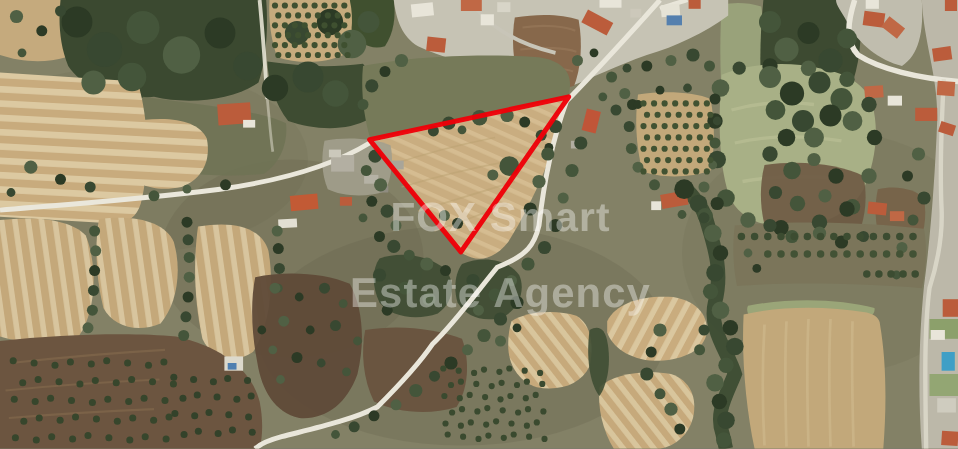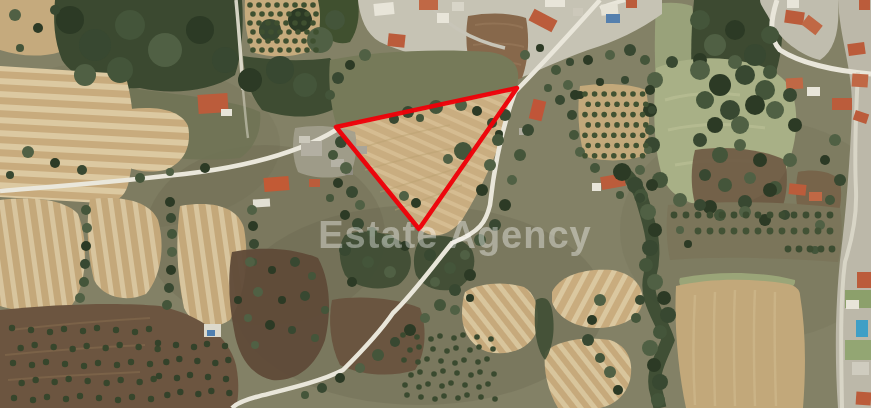--- a/index.html
+++ b/index.html
@@ -627,14 +627,15 @@
         <circle cx="788" cy="249" r="3.4" fill="#3c4c31"></circle>
         <circle cx="799" cy="249" r="3.4" fill="#3c4c31"></circle>
         <circle cx="810" cy="249" r="3.4" fill="#3c4c31"></circle>
         <circle cx="821" cy="249" r="3.4" fill="#3c4c31"></circle>
         <circle cx="832" cy="249" r="3.4" fill="#3c4c31"></circle>
       </g>
 
   <polygon fill="none" stroke-linejoin="round" opacity=".96" points="336,127 517,88 419,229" stroke="#ee0008" stroke-width="4.5"></polygon>
 </svg>
 
-<div class="wm" id="wm2" style="color: rgb(255, 255, 255); opacity: 0.38;">Estate Agency</div>
+<div class="wm" id="wm1" style="color: rgb(255, 255, 255); opacity: 0.38;">FOX Smart</div>
+<div class="wm" id="wm2" style="color: rgb(255, 255, 255); opacity: 0.38; margin-top: 32px;">Estate Agency</div>
 </div>
 
 </body></html>

